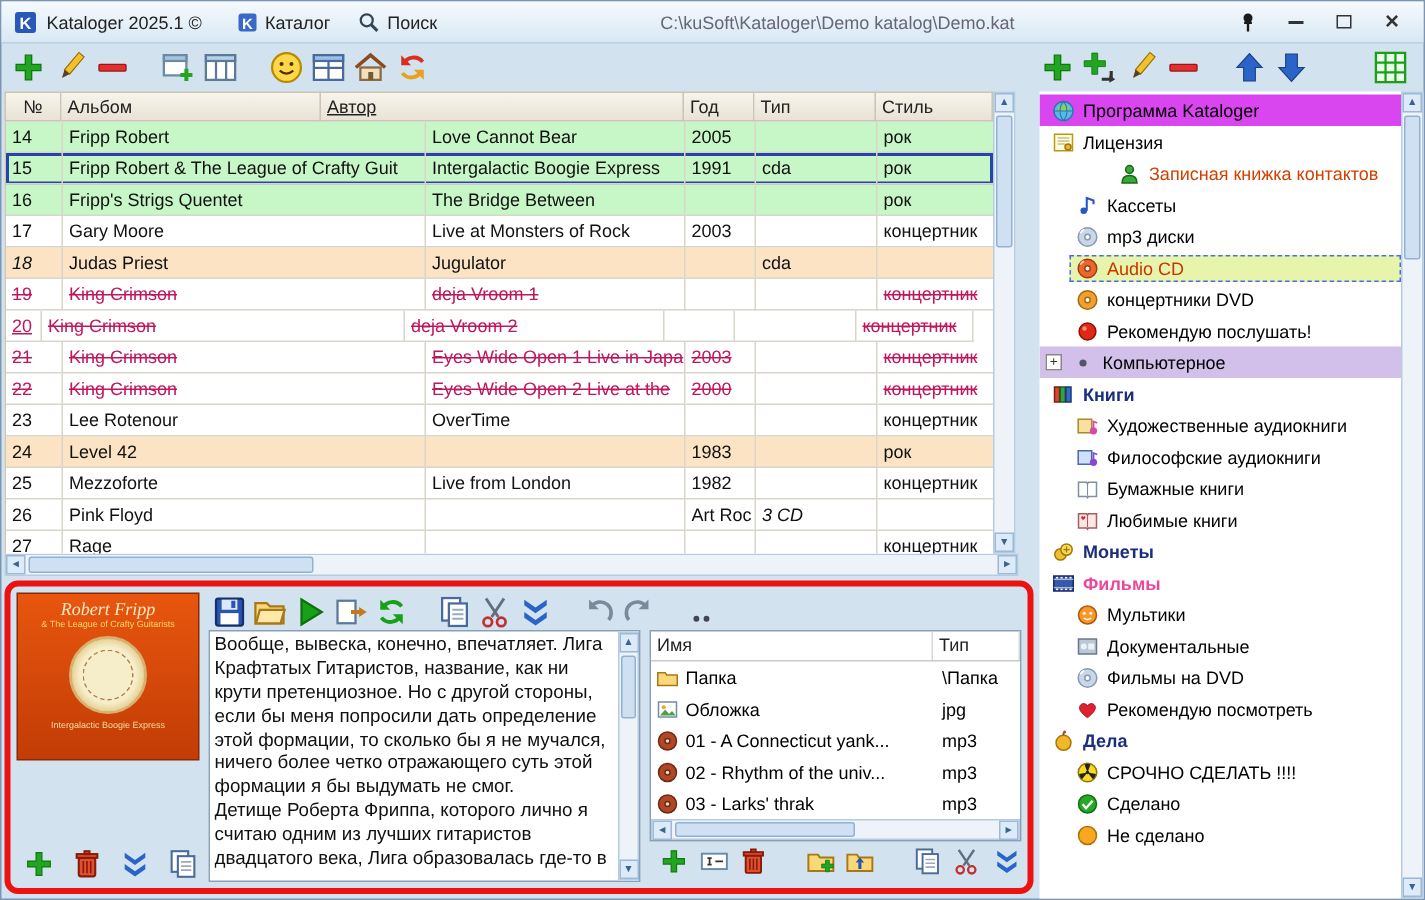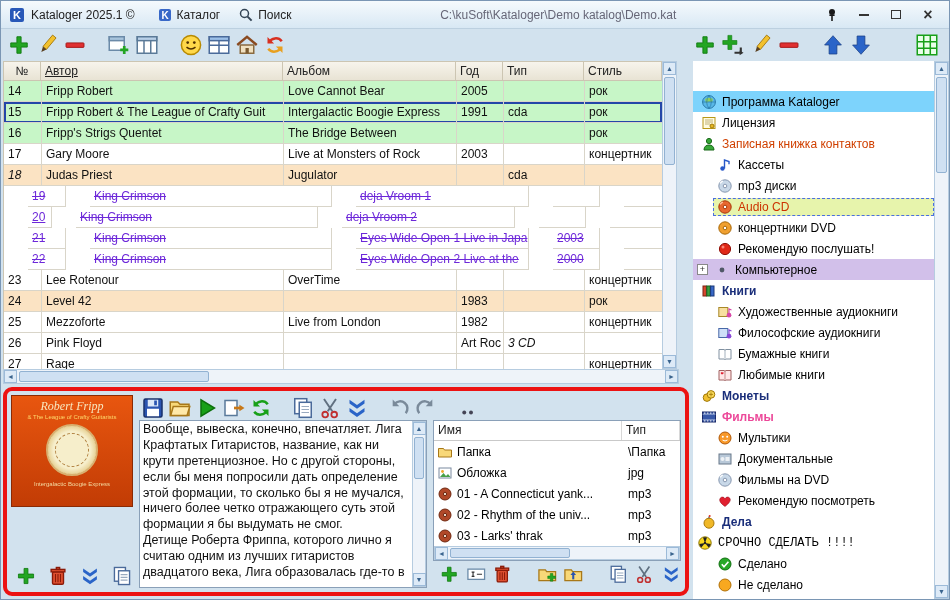--- a/index.html
+++ b/index.html
@@ -39,21 +39,21 @@
   .th:first-child { border-left:1px solid #ccc5b2; text-align:center; }
   .th.sorted { text-decoration:underline; }
   .tbody { width:659px; height:288px; overflow:hidden; background:#fff; border-left:1px solid #ccc5b2; }
   .tr { display:flex; height:21px; }
   .td { height:21px; line-height:20px; padding:0 4px; border-right:1px solid #d9d5c9; border-bottom:1px solid #d9d5c9; overflow:hidden; white-space:nowrap; color:#111; flex:none; }
   .v-green { background:#c7f6c7; }
   .v-selected { background:#c7f6c7; box-shadow:inset 0 0 0 2px #2446a8; }
   .v-peach { background:#fbe3c3; }
   .v-white { background:#fff; }
   .v-deleted { background:#fff; }
-  .v-deleted .td { color:#6d28d9; text-decoration:line-through;margin-left:24px; }
+  .v-deleted .td { color:#be185d; text-decoration:line-through; }
 
   
   .sb-track { background:#eef3f9; border:1px solid #b6cce0; }
   .sb-btn { width:13px; height:13px; background:#ddeaf7; border:1px solid #9cbad8; color:#3a648e; font-size:7px; display:flex; align-items:center; justify-content:center; flex:none; }
   .sb-thumb { background:#cfe0f2; border:1px solid #92b2d2; border-radius:2px; }
   .vscroll { position:absolute; left:659px; top:0; width:15px; height:308px; display:flex; flex-direction:column; align-items:center; }
   .vscroll .sb-thumb { width:11px; height:88px; margin-top:2px; }
   .hscroll { width:676px; height:15px; display:flex; align-items:center; flex:none; }
   .hscroll .sb-thumb { width:190px; height:11px; margin-left:2px; }
   .sb-spacer { flex:1; }
@@ -262,22 +262,22 @@
       </div>
   </div>
 
   <div class="main">
 
     <div class="left-col">
 
       <div class="table-wrap">
         <div class="thead">
             <div class="th" style="width: 38px;">№</div>
+            <div class="th" style="width: 173px;">Альбом</div>
             <div class="th sorted" style="width: 242px;">Автор</div>
-            <div class="th" style="width: 173px;">Альбом</div>
             <div class="th" style="width: 47px;">Год</div>
             <div class="th" style="width: 81px;">Тип</div>
             <div class="th" style="width: 78px;">Стиль</div>
           </div>
         <div class="tbody">
             <div class="tr v-green">
               <div class="td" style="width: 38px;">14</div>
               <div class="td" style="width: 242px;">Fripp Robert</div>
               <div class="td" style="width: 173px;">Love Cannot Bear</div>
               <div class="td" style="width: 47px;">2005</div>
@@ -665,21 +665,21 @@
                   </button>
                 </div>
             </div>
 
           </div>
         </div>
       </div>
     </div>
 
     <div class="tree-panel">
-        <div class="titem" style="background: #7dd3fc; padding-left: 4px; margin-top: 28px;">
+        <div class="titem" style="background: #d946ef; padding-left: 4px;">
           <span class="titem-in">
             <span class="ic">
               <svg viewBox="0 0 16 16">
                 <circle cx="8" cy="8" r="6.4" fill="#58b8e8" stroke="#2878a8"></circle>
                 <path d="M4 5.2q4-2.8 8 0l-1 3-3-.6-3 1.4z" fill="#8ed060"></path>
                 <path d="M1.6 8h12.8M8 1.6a10 10 0 0 1 0 12.8M8 1.6a10 10 0 0 0 0 12.8" fill="none" stroke="#2878a8" stroke-width=".7"></path>
               </svg>
             </span>
             <span class="tlab">Программа Kataloger</span>
           </span>
@@ -689,21 +689,21 @@
             <span class="ic">
               <svg viewBox="0 0 16 16">
                 <rect x="2" y="2.5" width="12" height="11" fill="#fffce0" stroke="#b89818"></rect>
                 <path d="M4 5h8M4 7h8M4 9h5" stroke="#b0a060" stroke-width=".8"></path>
                 <circle cx="11" cy="11" r="2" fill="#e8b820" stroke="#a07808"></circle>
               </svg>
             </span>
             <span class="tlab">Лицензия</span>
           </span>
         </div>
-        <div class="titem" style="padding-left: 4px;">
+        <div class="titem" style="padding-left: 4px; margin-left: 44px;">
           <span class="titem-in">
             <span class="ic">
               <svg viewBox="0 0 16 16">
                 <circle cx="8" cy="5" r="2.6" fill="#38a838" stroke="#186818"></circle>
                 <path d="M3 14c0-3.5 2.2-5 5-5s5 1.5 5 5z" fill="#38a838" stroke="#186818"></path>
               </svg>
             </span>
             <span class="tlab" style="color: rgb(208, 64, 0);">Записная книжка контактов</span>
           </span>
         </div>
@@ -919,21 +919,21 @@
             <span class="ic">
               <svg viewBox="0 0 16 16">
                 <circle cx="8" cy="9.2" r="5" fill="#f0b828" stroke="#a87808"></circle>
                 <path d="M8 4.2V2.4" stroke="#555" stroke-width="1.2"></path>
                 <circle cx="8.7" cy="2" r="1" fill="#e03020"></circle>
               </svg>
             </span>
             <span class="tlab" style="font-weight: bold; color: rgb(26, 46, 122);">Дела</span>
           </span>
         </div>
-        <div class="titem" style=" font-family: Liberation Mono, monospace;">
+        <div class="titem" style="padding-left: 20px;">
           <span class="titem-in">
             <span class="ic">
               <svg viewBox="0 0 16 16">
                 <circle cx="8" cy="8" r="6.2" fill="#f8d820" stroke="#907808"></circle>
                 <path d="M8 8L6 2.6a5.8 5.8 0 0 1 4 0z" fill="#222"></path>
                 <path d="M8 8L6 2.6a5.8 5.8 0 0 1 4 0z" fill="#222" transform="rotate(120 8 8)"></path>
                 <path d="M8 8L6 2.6a5.8 5.8 0 0 1 4 0z" fill="#222" transform="rotate(240 8 8)"></path>
                 <circle cx="8" cy="8" r="1.2" fill="#222"></circle>
               </svg>
             </span>

